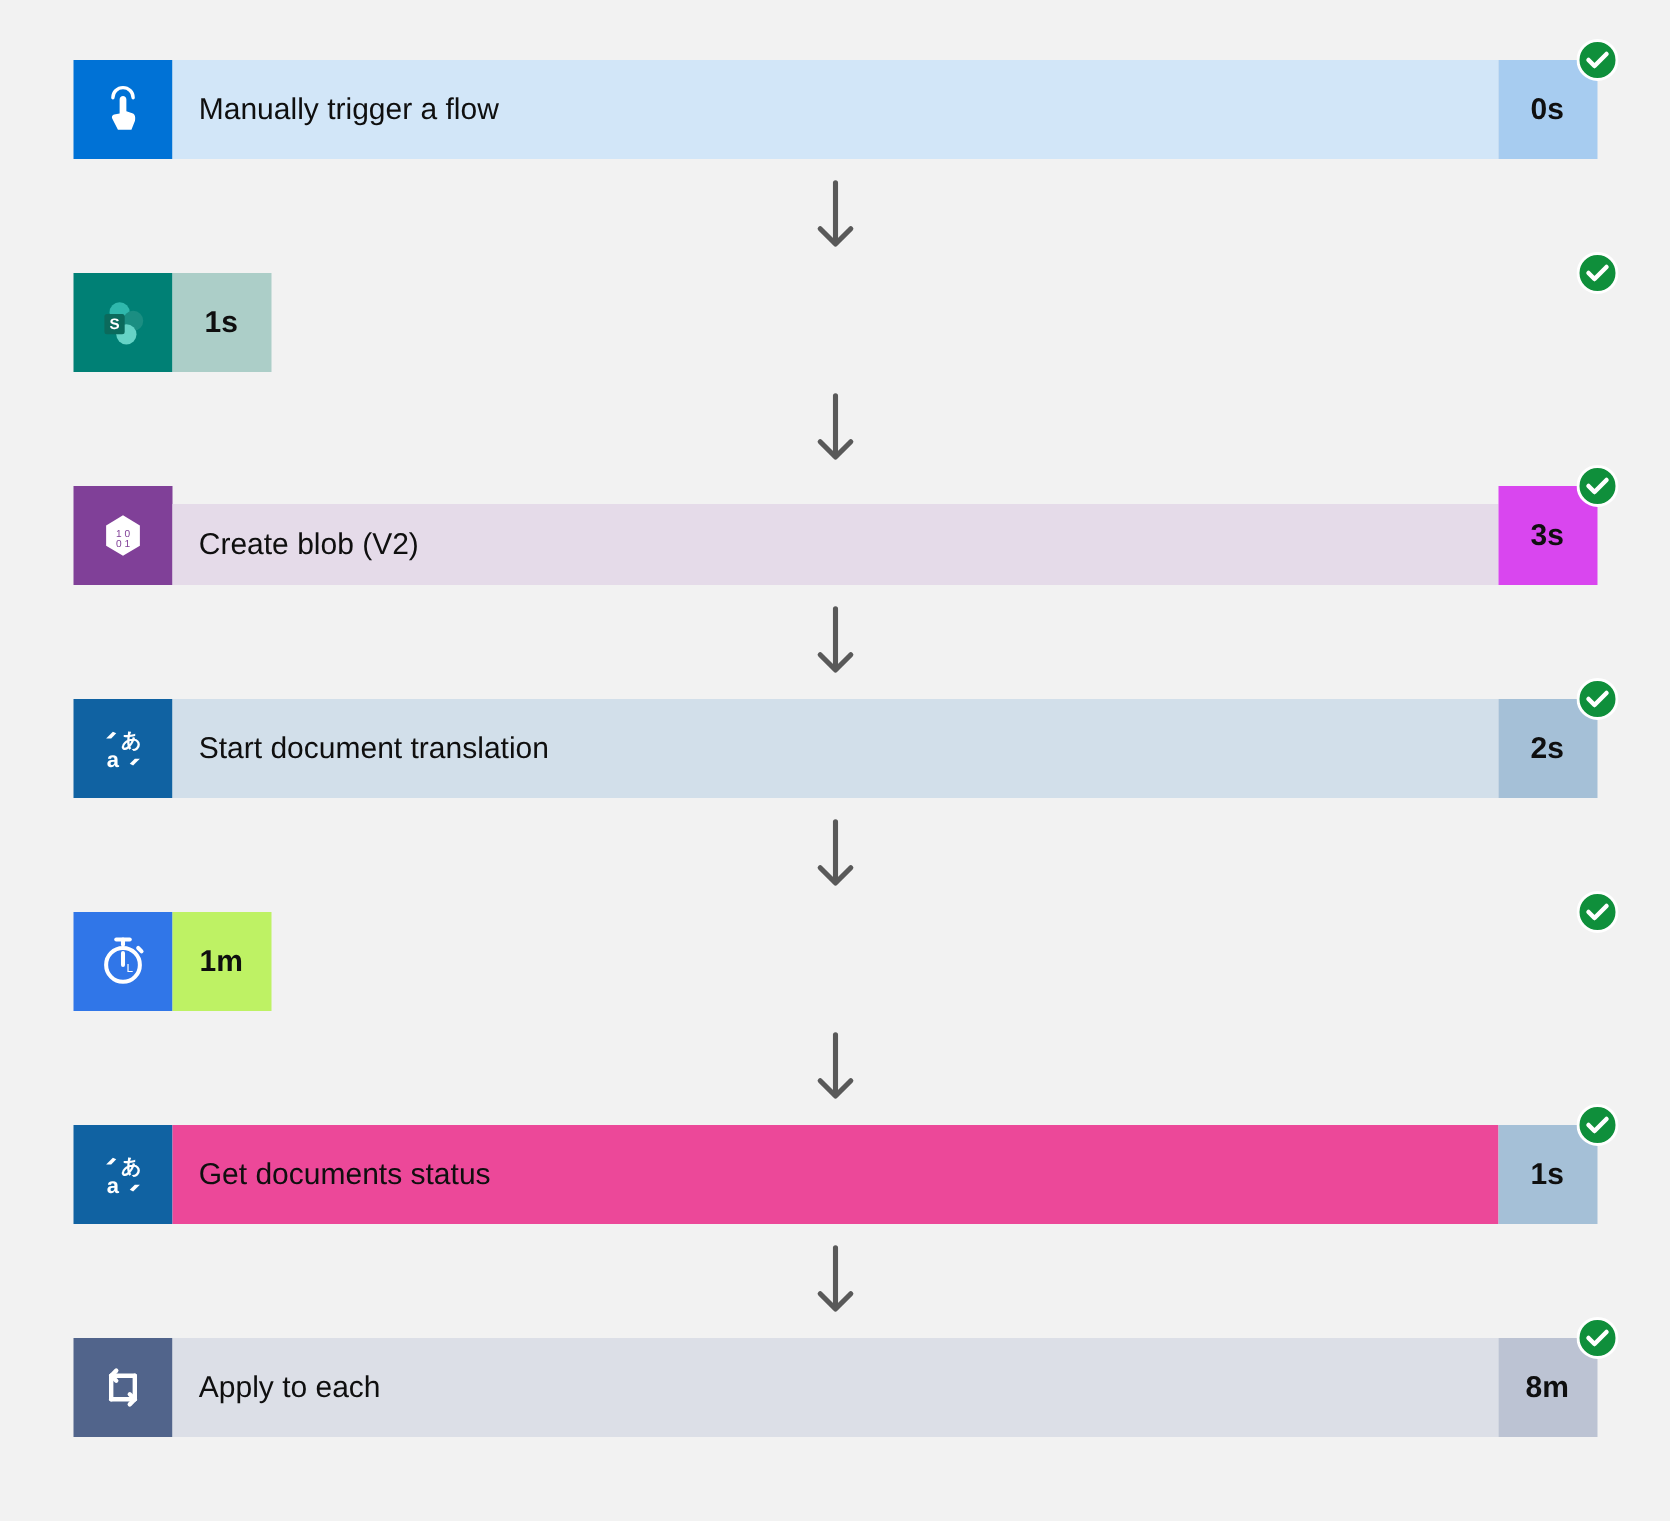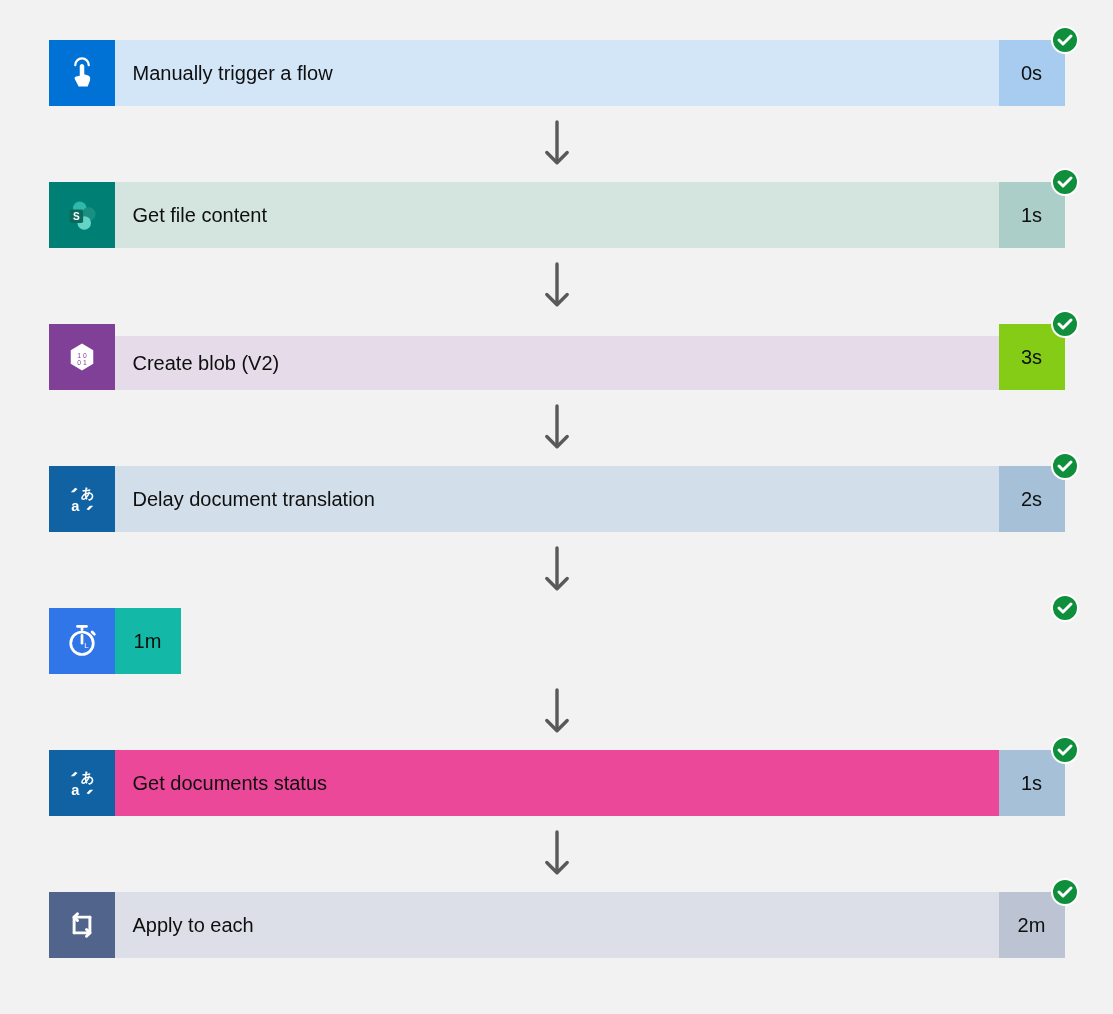--- a/index.html
+++ b/index.html
@@ -30,20 +30,21 @@
 .card .label-box{
   flex:1;
   display:flex;align-items:center;
   padding:0 18px;
   font-size:20px;
 }
 .card .time-box{
   width:66px;
   display:flex;align-items:center;justify-content:center;
   font-size:20px;
+  font-weight:bold;
 }
 .card .check{
   position:absolute;top:-14px;right:-14px;width:28px;height:28px;
 }
 .check svg{width:28px;height:28px;display:block}
 .arrow{height:76px;display:flex;align-items:center;justify-content:center}
 .arrow svg{display:block}
 </style>
 </head>
 <body>
@@ -136,78 +137,77 @@
       <svg width="34" height="56">
         <use href="#down-arrow"></use>
       </svg>
     </div>
     <div class="card">
       <div class="icon-box" style="background: rgb(0, 128, 117);">
         <svg>
           <use href="#sharepoint-icon"></use>
         </svg>
       </div>
-      <div class="label-box" style="background: rgb(212, 228, 223); color: rgb(15, 15, 15);">Get file content</div>
       <div class="time-box" style="background: rgb(172, 206, 200); color: rgb(15, 15, 15);">1s</div>
       <div class="check">
         <svg>
           <use href="#check-icon"></use>
         </svg>
       </div>
     </div>
     <div class="arrow">
       <svg width="34" height="56">
         <use href="#down-arrow"></use>
       </svg>
     </div>
     <div class="card">
       <div class="icon-box" style="background: rgb(128, 64, 152);">
         <svg>
           <use href="#blob-icon"></use>
         </svg>
       </div>
       <div class="label-box" style="background: rgb(229, 219, 233); color: rgb(15, 15, 15); margin-top: 12px;">Create blob (V2)</div>
-      <div class="time-box" style="background: #84cc16; color: rgb(15, 15, 15);">3s</div>
+      <div class="time-box" style="background: #d946ef; color: rgb(15, 15, 15);">3s</div>
       <div class="check">
         <svg>
           <use href="#check-icon"></use>
         </svg>
       </div>
     </div>
     <div class="arrow">
       <svg width="34" height="56">
         <use href="#down-arrow"></use>
       </svg>
     </div>
     <div class="card">
       <div class="icon-box" style="background: rgb(16, 98, 162);">
         <svg>
           <use href="#translate-icon"></use>
         </svg>
       </div>
-      <div class="label-box" style="background: rgb(210, 223, 234); color: rgb(15, 15, 15);">Delay document translation</div>
+      <div class="label-box" style="background: rgb(210, 223, 234); color: rgb(15, 15, 15);">Start document translation</div>
       <div class="time-box" style="background: rgb(165, 192, 215); color: rgb(15, 15, 15);">2s</div>
       <div class="check">
         <svg>
           <use href="#check-icon"></use>
         </svg>
       </div>
     </div>
     <div class="arrow">
       <svg width="34" height="56">
         <use href="#down-arrow"></use>
       </svg>
     </div>
     <div class="card">
       <div class="icon-box" style="background: rgb(48, 118, 232);">
         <svg>
           <use href="#stopwatch-icon"></use>
         </svg>
       </div>
-      <div class="time-box" style="background: #14b8a6; color: rgb(15, 15, 15);">1m</div>
+      <div class="time-box" style="background: #bef264; color: rgb(15, 15, 15);">1m</div>
       <div class="check">
         <svg>
           <use href="#check-icon"></use>
         </svg>
       </div>
     </div>
     <div class="arrow">
       <svg width="34" height="56">
         <use href="#down-arrow"></use>
       </svg>
@@ -231,20 +231,20 @@
         <use href="#down-arrow"></use>
       </svg>
     </div>
     <div class="card">
       <div class="icon-box" style="background: rgb(81, 100, 139);">
         <svg>
           <use href="#loop-icon"></use>
         </svg>
       </div>
       <div class="label-box" style="background: rgb(220, 223, 231); color: rgb(15, 15, 15); text-align: center;">Apply to each</div>
-      <div class="time-box" style="background: rgb(188, 195, 211); color: rgb(15, 15, 15);">2m</div>
+      <div class="time-box" style="background: rgb(188, 195, 211); color: rgb(15, 15, 15);">8m</div>
       <div class="check">
         <svg>
           <use href="#check-icon"></use>
         </svg>
       </div>
     </div>
   </div>
 
 </body></html>

